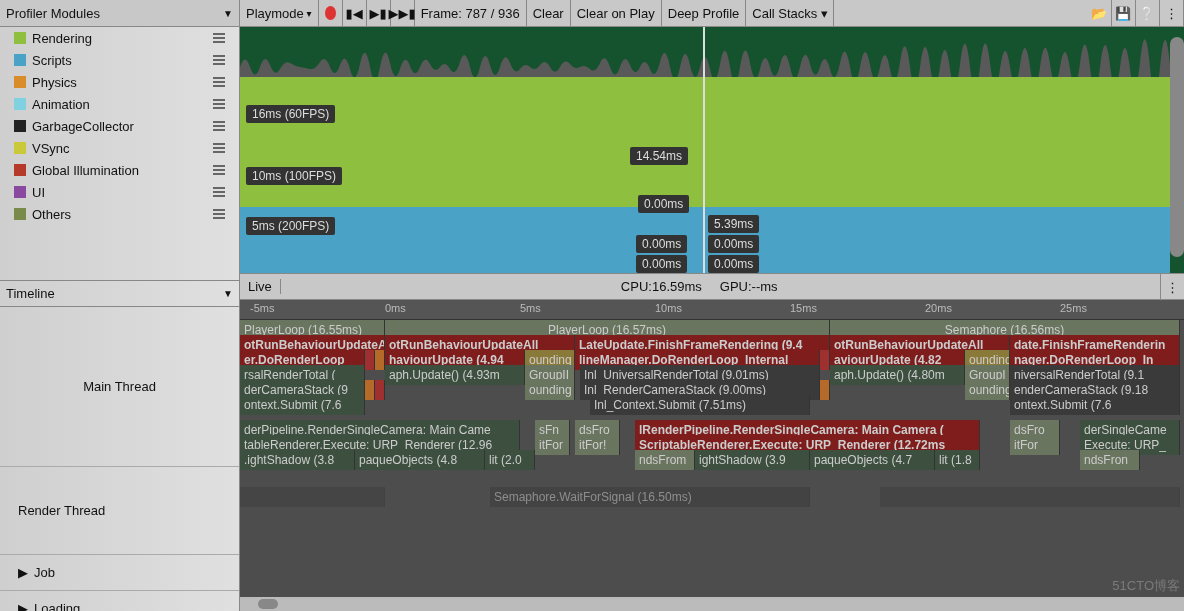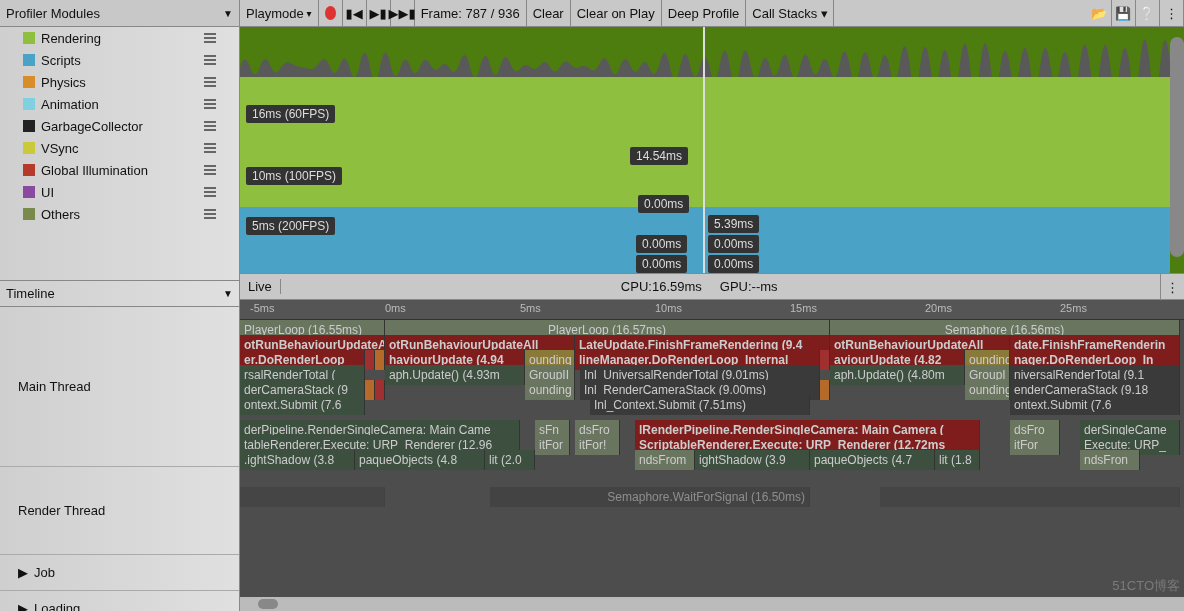--- a/index.html
+++ b/index.html
@@ -10,30 +10,30 @@
 .tb-sec { display:flex; align-items:center; padding:0 6px; border-right:1px solid #888; white-space:nowrap; cursor:pointer; }
 .tb-sec.wide { width:240px; }
 .tb-ico { width:24px; justify-content:center; }
 .rec { width:14px; height:14px; border-radius:50%; background:#d33; }
 .dd-arrow { margin-left:auto; font-size:10px; }
 
 
 .left { position:absolute; left:0; top:27px; width:240px; bottom:0; background:linear-gradient(90deg,#cfcfcf,#e0e0e0); border-right:1px solid #888; }
 .mod-hdr { height:27px; display:flex; align-items:center; padding:0 6px; font-weight:bold; border-bottom:1px solid #aaa; }
 .mod-hdr .ci { width:16px; height:16px; margin-right:6px; display:inline-block; text-align:center; font-size:10px; color:#444; }
-.cat { height:22px; display:flex; align-items:center; padding:0 23px; }
+.cat { height:22px; display:flex; align-items:center; padding:0 14px; }
 .swatch { width:12px; height:12px; margin-right:6px; }
 .cat .ham { margin-left:auto; display:flex; flex-direction:column; gap:2px; }
 .cat .ham span { width:12px; height:2px; background:#666; }
 .tl-hdr { height:27px; display:flex; align-items:center; padding:0 6px; border-top:1px solid #888; border-bottom:1px solid #888; }
 .thread { padding:10px 18px; border-bottom:1px solid #aaa; min-height:34px; display:flex; align-items:center; }
 .thread .arr { margin-right:6px; }
 
 
-.chart { position:absolute; left:240px; top:27px; right:0; height:246px; background:#4d7c0f; }
+.chart { position:absolute; left:240px; top:27px; right:0; height:246px; background:#14532d; }
 .chart-scroll { position:absolute; right:0; top:10px; width:14px; height:220px; background:#888; border-radius:7px; }
 .stack { position:absolute; inset:0; }
 .layer { position:absolute; left:0; right:14px; }
 .lbl { position:absolute; background:#333; color:#ddd; padding:2px 6px; font-size:12px; border-radius:2px; }
 .cursor { position:absolute; top:0; bottom:0; width:2px; background:#ddd; }
 
 
 .tlrow { position:absolute; left:240px; top:273px; right:0; height:27px; background:#c8c8c8; border-top:1px solid #888; border-bottom:1px solid #888; display:flex; align-items:center; padding:0 8px; }
 .tlrow .stats { margin-left:340px; }
 .tl-menu { position:absolute; right:0; top:0; width:24px; height:27px; border-left:1px solid #888; display:flex; align-items:center; justify-content:center; }
@@ -183,21 +183,21 @@
         </span>
       </div>
     </div>
 
   <div class="tl-hdr" style="position:absolute; top:253px; left:0; right:0;">
     <span>Timeline</span>
     <span class="dd-arrow">▼</span>
   </div>
 
   <div style="position:absolute; top:280px; left:0; right:0;">
-    <div class="thread" style="height:160px;">
+    <div class="thread" style="height:160px;justify-content:center;">
         <span>Main Thread</span>
       </div>
     <div class="thread" style="height:88px;">
         <span>Render Thread</span>
       </div>
     <div class="thread">
         <span class="arr">▶</span>
         <span>Job</span>
       </div>
     <div class="thread">
@@ -323,21 +323,21 @@
     <div class="bar b-ol" style="left:395px;width:60px">ndsFrom</div>
     <div class="bar b-gr" style="left:455px;width:115px">ightShadow (3.9</div>
     <div class="bar b-gr" style="left:570px;width:125px">paqueObjects (4.7</div>
     <div class="bar b-gr" style="left:695px;width:45px">lit (1.8</div>
     <div class="bar b-ol" style="left:840px;width:60px">ndsFron</div>
   </div>
   <div class="gap" style="height:22px"></div>
 
   <div class="lane">
     <div class="bar b-dk" style="left:0;width:145px;opacity:.4"></div>
-    <div class="bar b-dk" style="left:250px;width:320px;text-align:right;opacity:.5">Semaphore.WaitForSignal (16.50ms)</div>
+    <div class="bar b-dk" style="left:250px;width:320px;text-align:left;opacity:.5">Semaphore.WaitForSignal (16.50ms)</div>
     <div class="bar b-dk" style="left:640px;width:300px;opacity:.4"></div>
   </div>
 </div>
 
 <div class="hscroll">
     <div class="thumb"></div>
   </div>
 <div class="watermark">51CTO博客</div>
 
 </body></html>

